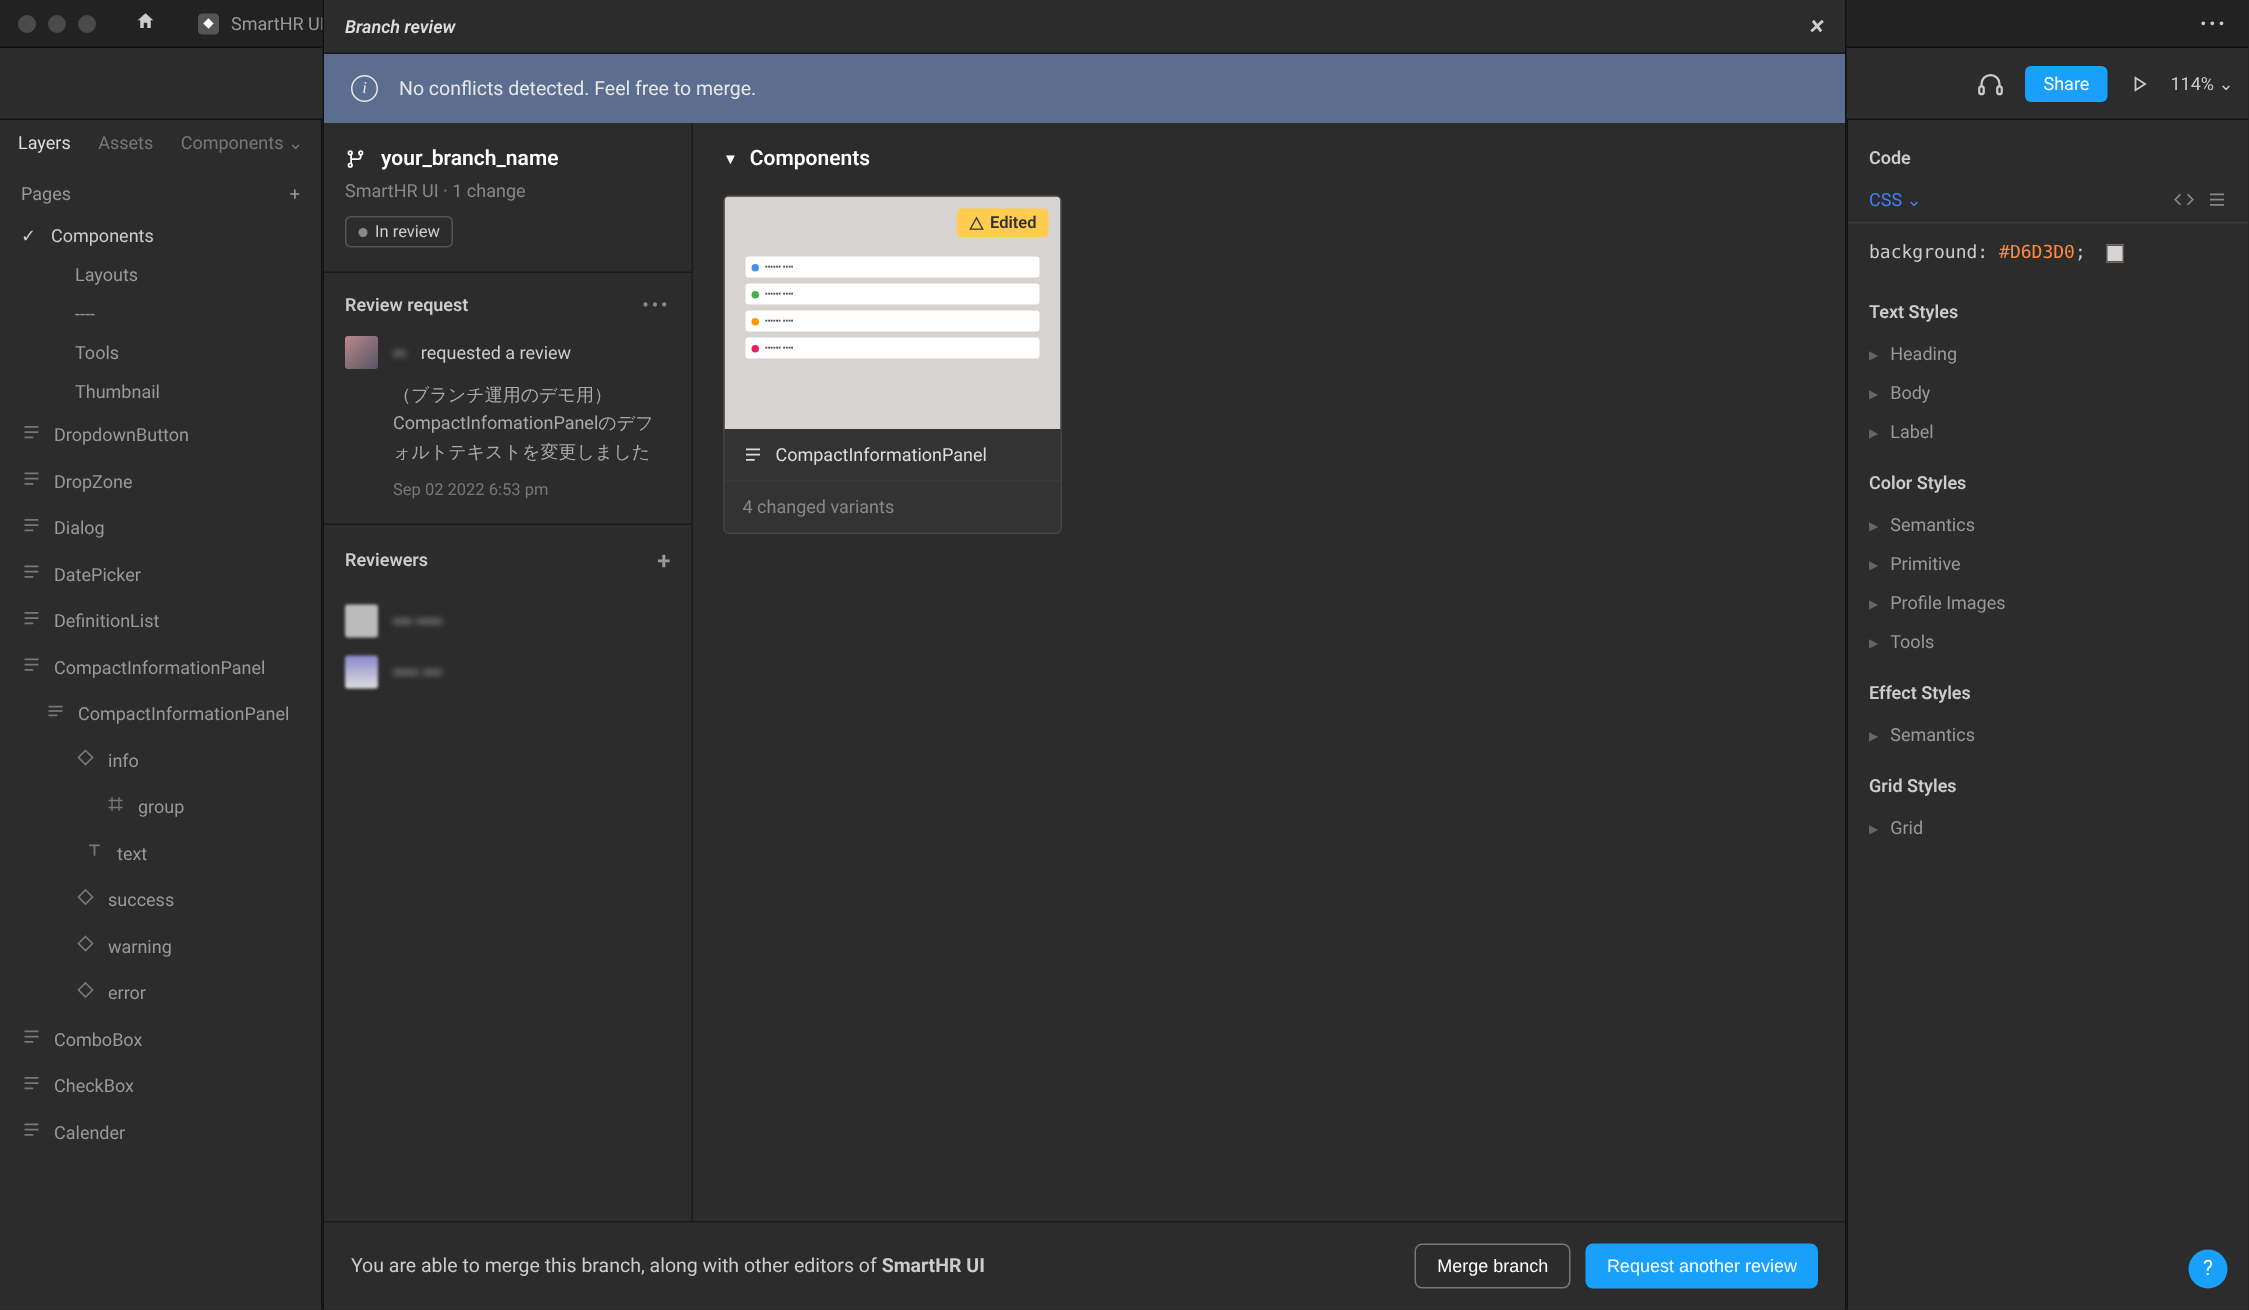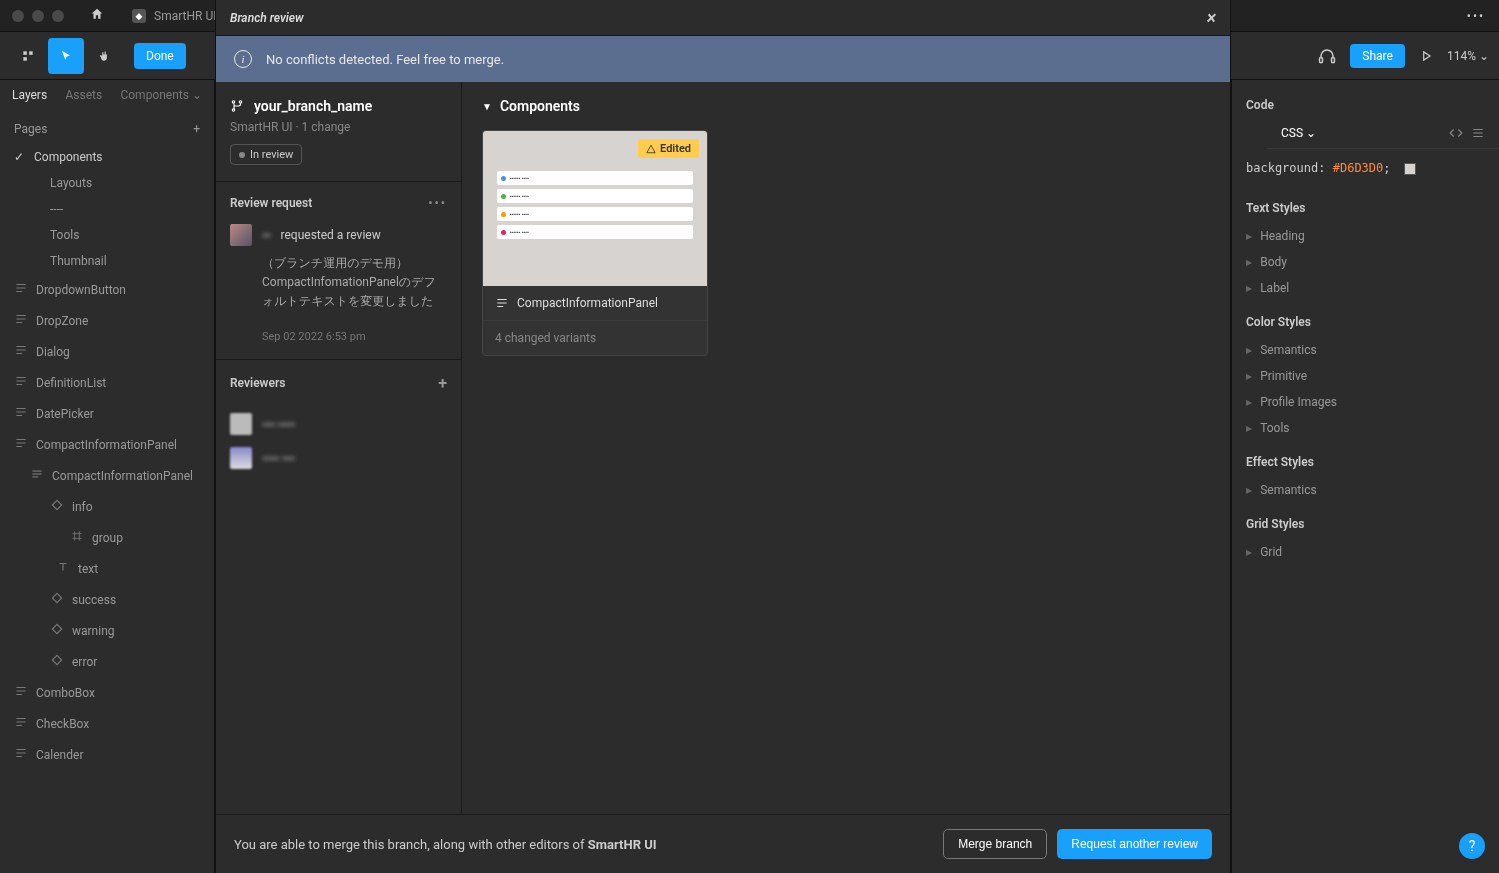--- a/index.html
+++ b/index.html
@@ -70,21 +70,21 @@
 .branch-title { display: flex; align-items: center; gap: 10px; color: #fff; font-size: 14px; font-weight: 600; }
 .branch-sub { color: #888; margin-top: 6px; font-size: 12px; }
 .branch-status { display: inline-flex; align-items: center; gap: 5px; border: 1px solid #555; padding: 3px 8px; border-radius: 4px; margin-top: 10px; font-size: 11px; color: #ccc; }
 .section-header { display: flex; justify-content: space-between; align-items: center; padding: 14px; color: #ccc; font-size: 12px; font-weight: 600; }
 .ellipsis { color: #888; letter-spacing: 2px; cursor: pointer; }
 .review-content { padding: 0 14px 16px; border-bottom: 1px solid #1a1a1a; }
 .review-user { display: flex; align-items: center; gap: 10px; margin-bottom: 8px; }
 .mini-avatar { width: 22px; height: 22px; background: linear-gradient(135deg, #b88, #556); border-radius: 2px; }
 .mini-avatar2 { width: 22px; height: 22px; background: #bbb; border-radius: 2px; filter: blur(1px); }
 .review-text { color: #aaa; font-size: 12px; padding-left: 32px; line-height: 1.6; }
-.review-date { color: #777; font-size: 11px; margin-top: 18px; padding-left: 32px; }
+.review-date { color: #777; font-size: 11px; margin-top: 8px; padding-left: 32px; }
 .reviewer-item { display: flex; align-items: center; gap: 10px; padding: 6px 14px; }
 .blurred { color: #999; filter: blur(2px); }
 .plus-btn { color: #999; font-size: 16px; cursor: pointer; }
 
 .modal-right { flex: 1; padding: 16px 20px; }
 .section-title { display: flex; align-items: center; gap: 8px; color: #fff; font-size: 14px; font-weight: 600; margin-bottom: 16px; }
 .caret { font-size: 10px; }
 .comp-card { width: 226px; background: #333; border: 1px solid #444; border-radius: 4px; overflow: hidden; }
 .comp-thumb { height: 155px; background: #d6d3d0; position: relative; padding: 40px 14px 0; display: flex; flex-direction: column; gap: 4px; }
 .edited-badge { position: absolute; top: 8px; right: 8px; background: #ffcc4d; color: #333; padding: 3px 8px; border-radius: 3px; font-size: 11px; font-weight: 600; display: flex; align-items: center; gap: 4px; }
@@ -94,21 +94,21 @@
 .comp-name { padding: 10px 12px; color: #ddd; font-size: 12px; display: flex; align-items: center; gap: 8px; border-bottom: 1px solid #3a3a3a; }
 .comp-variants { padding: 10px 12px; color: #888; font-size: 12px; }
 .modal-footer { border-top: 1px solid #1a1a1a; padding: 14px 18px; display: flex; align-items: center; color: #ccc; font-size: 13px; justify-content: center; }
 .footer-actions { margin-left: auto; display: flex; gap: 10px; }
 .btn-outline { border: 1px solid #777; background: transparent; color: #fff; padding: 7px 14px; border-radius: 5px; font-size: 12px; cursor: pointer; }
 .btn-primary { background: #18a0fb; color: #fff; padding: 7px 14px; border-radius: 5px; font-size: 12px; border: none; cursor: pointer; }
 
 
 .right-panel { width: 268px; background: #2c2c2c; border-left: 1px solid #111; padding: 12px 0; }
 .rp-tab { padding: 6px 14px; color: #ccc; font-size: 12px; font-weight: 600; }
-.code-sel { padding: 8px 14px; color: #ffffff; display: flex; align-items: center; justify-content: space-between; border-bottom: 1px solid #3a3a3a; margin-left: 35px; }
+.code-sel { padding: 8px 14px; color: #3b82f6; display: flex; align-items: center; justify-content: space-between; border-bottom: 1px solid #3a3a3a; }
 .code-icons { display: flex; gap: 8px; color: #888; }
 .code-line { padding: 12px 14px; font-family: monospace; font-size: 12px; color: #ccc; }
 .code-val { color: #ff8a3c; }
 .swatch { display: inline-block; width: 12px; height: 12px; background: #d6d3d0; border: 1px solid #555; margin-left: 6px; vertical-align: middle; }
 .style-header { padding: 14px 14px 8px; color: #ccc; font-size: 12px; font-weight: 600; }
 .style-item { padding: 6px 14px; color: #999; font-size: 12px; display: flex; align-items: center; gap: 8px; }
 .caret-r { color: #666; font-size: 8px; }
 
 .help-btn { position: absolute; right: 14px; bottom: 14px; width: 26px; height: 26px; background: #18a0fb; border-radius: 50%; display: flex; align-items: center; justify-content: center; color: #fff; font-size: 14px; }
 
@@ -136,40 +136,20 @@
       <span class="tab-icon branch">⎇</span>
       <span>your_branch_name</span>
       <span class="close">×</span>
     </div>
     <div class="newtab">+</div>
   </div>
   <div class="more-menu">•••</div>
 </div>
 
 <div class="toolbar">
-  <div class="tool-left">
-    <div class="tool-btn">
-        <svg viewBox="0 0 24 24">
-          <rect x="4" y="4" width="6" height="6"></rect>
-          <rect x="4" y="14" width="6" height="6"></rect>
-          <rect x="14" y="4" width="6" height="6"></rect>
-        </svg>
-      </div>
-    <div class="tool-btn active">
-        <svg viewBox="0 0 24 24">
-          <path d="M5 3l14 8-6 2-2 6z"></path>
-        </svg>
-      </div>
-    <div class="tool-btn">
-        <svg viewBox="0 0 24 24">
-          <path d="M9 11V6a1 1 0 012 0v4a1 1 0 012 0V5a1 1 0 012 0v5a1 1 0 012 0v5c0 3-2 5-5 5s-5-2-5-5l-2-3c-1-1 1-2 2-1z"></path>
-        </svg>
-      </div>
-    <div class="done-btn">Done</div>
-  </div>
   <div class="tool-center">
     <span class="avatar">S</span>
     <span class="crumb-item">SmartHR UI</span>
     <span class="crumb-item">/</span>
     <span class="crumb-item current">SmartHR UI</span>
     <svg viewBox="0 0 24 24" style="color:#888">
         <path d="M6 3a2 2 0 100 4 2 2 0 000-4zm12 0a2 2 0 100 4 2 2 0 000-4zM6 17a2 2 0 100 4 2 2 0 000-4zm1-10v10M7 12h8a3 3 0 003-3V7" fill="none" stroke="currentColor" stroke-width="2"></path>
       </svg>
     <span class="crumb-item current">your_branch_name</span>
     <span class="status-pill">
@@ -223,27 +203,27 @@
         <div class="layer-item indent-0">
           <span class="layer-icon"><svg viewBox="0 0 24 24">
               <path d="M4 6h16M4 12h16M4 18h10" stroke="currentColor" stroke-width="2"></path>
             </svg></span>
           <span>Dialog</span>
         </div>
         <div class="layer-item indent-0">
           <span class="layer-icon"><svg viewBox="0 0 24 24">
               <path d="M4 6h16M4 12h16M4 18h10" stroke="currentColor" stroke-width="2"></path>
             </svg></span>
+          <span>DatePicker</span>
+        </div>
+        <div class="layer-item indent-0">
+          <span class="layer-icon"><svg viewBox="0 0 24 24">
+              <path d="M4 6h16M4 12h16M4 18h10" stroke="currentColor" stroke-width="2"></path>
+            </svg></span>
           <span>DefinitionList</span>
-        </div>
-        <div class="layer-item indent-0">
-          <span class="layer-icon"><svg viewBox="0 0 24 24">
-              <path d="M4 6h16M4 12h16M4 18h10" stroke="currentColor" stroke-width="2"></path>
-            </svg></span>
-          <span>DatePicker</span>
         </div>
         <div class="layer-item indent-0">
           <span class="layer-icon"><svg viewBox="0 0 24 24">
               <path d="M4 6h16M4 12h16M4 18h10" stroke="currentColor" stroke-width="2"></path>
             </svg></span>
           <span>CompactInformationPanel</span>
         </div>
         <div class="layer-item indent-1">
           <span class="layer-icon"><svg viewBox="0 0 24 24">
               <rect x="4" y="6" width="16" height="2"></rect>

